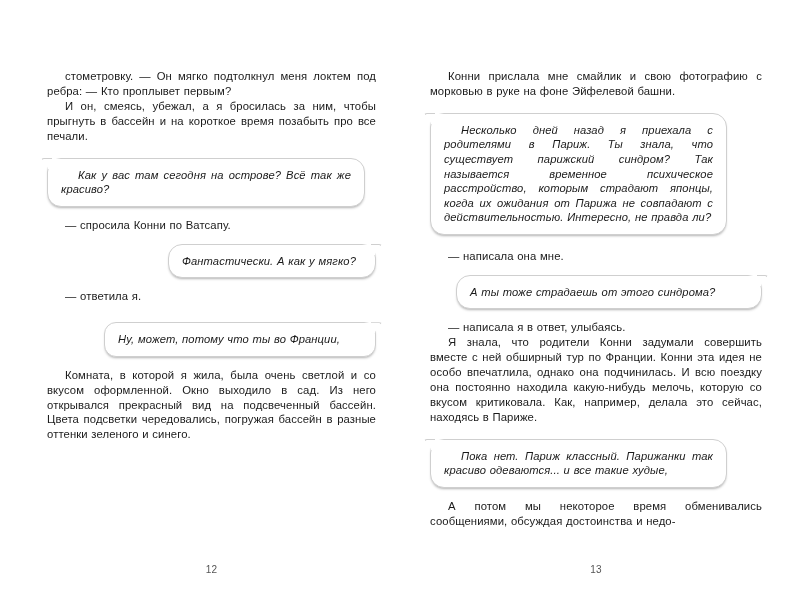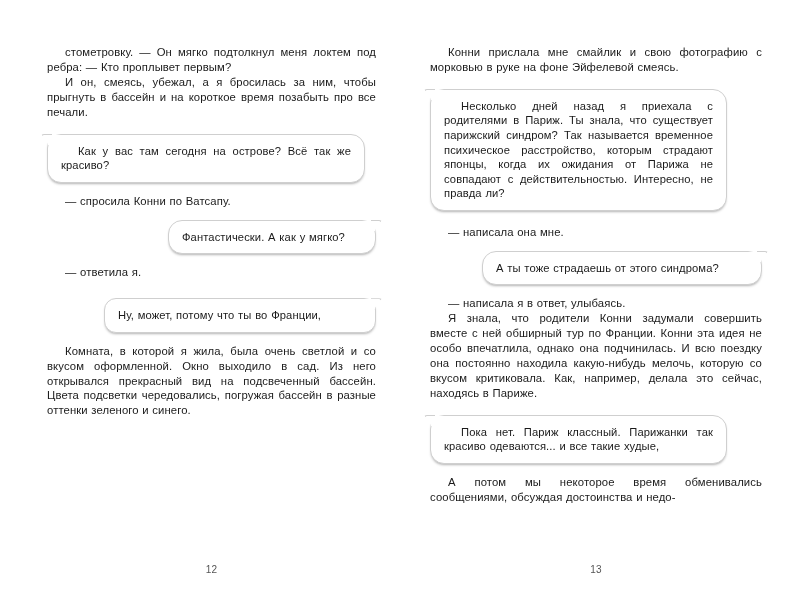--- a/index.html
+++ b/index.html
@@ -28,39 +28,41 @@
     width: 400px;
     height: 600px;
     box-sizing: border-box;
     padding: 45px 38px 0 38px;
   }
   .page.left  { padding-left: 47px; padding-right: 24px; }
   .page.right { padding-left: 30px; padding-right: 38px; }
 
   .column {
     width: 100%;
+    margin-top: 24px;
   }
 
   p.para {
     margin: 0;
     font-size: 11.3px;
     line-height: 14.9px;
     text-align: justify;
     text-indent: 18px;
     letter-spacing: 0.1px;
     word-spacing: 0.4px;
     -webkit-hyphens: none;
     hyphens: none;
   }
   p.para.dash { text-indent: 18px; }
 
   
   .bubble-row {
     display: flex;
     width: 100%;
+    font-style: italic;
   }
   .bubble-row.left  { justify-content: flex-start; }
   .bubble-row.right { justify-content: flex-end; }
 
   .bubble {
     position: relative;
     box-sizing: border-box;
     background: #ffffff;
     border: 1px solid #cfcfcf;
     border-radius: 14px;
@@ -184,36 +186,36 @@
 
       <p class="para">Комната, в которой я жила, была очень светлой и со вкусом оформленной. Окно выходило в сад. Из него открывался прекрасный вид на подсвеченный бассейн. Цвета подсветки чередовались, погружая бассейн в разные оттенки зеленого и синего.</p>
 
     </div>
     <div class="folio">12</div>
   </div>
 
   <div class="page right">
     <div class="column">
 
-      <p class="para">Конни прислала мне смайлик и свою фотографию с морковью в руке на фоне Эйфелевой смеясь.</p>
+      <p class="para">Конни прислала мне смайлик и свою фотографию с морковью в руке на фоне Эйфелевой башни.</p>
 
       <div class="gap-l"></div>
 
       <div class="bubble-row left">
         <div class="bubble in" style="width:297px;">Несколько дней назад я приехала с родителями в Париж. Ты знала, что существует парижский синдром? Так называется временное психическое расстройство, которым страдают японцы, когда их ожидания от Парижа не совпадают с действительностью. Интересно, не правда ли?</div>
       </div>
 
       <div class="gap-l"></div>
 
       <p class="para dash">— написала она мне.</p>
 
       <div class="gap-m"></div>
 
       <div class="bubble-row right">
-        <div class="bubble out flat" style="width:280px;">А ты тоже страдаешь от этого синдрома?</div>
+        <div class="bubble out flat" style="width:306px;">А ты тоже страдаешь от этого синдрома?</div>
       </div>
 
       <div class="gap-m"></div>
 
       <p class="para dash">— написала я в ответ, улыбаясь.</p>
       <p class="para">Я знала, что родители Конни задумали совершить вместе с ней обширный тур по Франции. Конни эта идея не особо впечатлила, однако она подчинилась. И всю поездку она постоянно находила какую-нибудь мелочь, которую со вкусом критиковала. Как, например, делала это сейчас, находясь в Париже.</p>
 
       <div class="gap-l"></div>
 
       <div class="bubble-row left">

